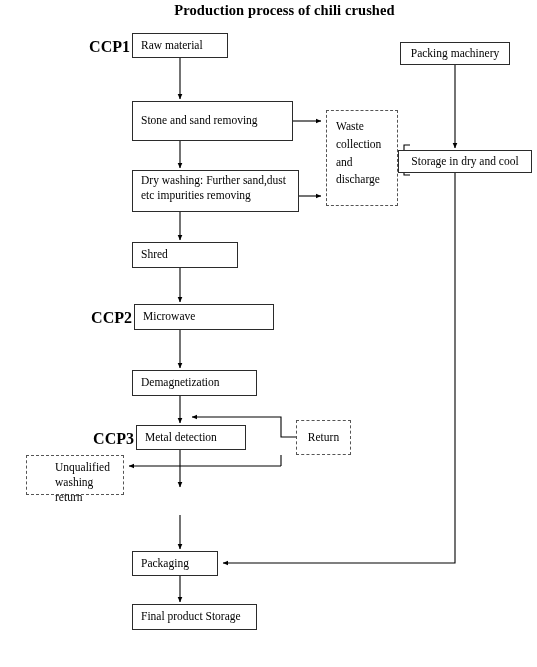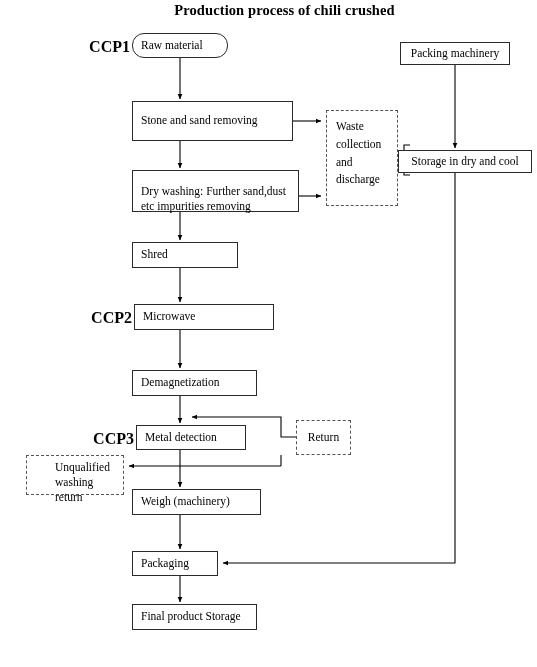--- a/index.html
+++ b/index.html
@@ -16,21 +16,21 @@
     font-weight:bold;font-size:14.5px;letter-spacing:0.1px;
   }
 
   .node{
     position:absolute;box-sizing:border-box;
     border:1px solid #2b2b2b;background:#ffffff;
     font-size:11.5px;line-height:1.32;
     display:flex;align-items:center;
     padding-left:8px;padding-right:4px;
   }
-  .node.two-line{align-items:flex-start;padding-top:13px;}
+  .node.two-line{align-items:flex-start;padding-top:2px;}
   .node.dashed{border:1px dashed #555555;}
   .node.dashed.wastebox{
     align-items:flex-start;padding-top:7px;padding-left:9px;line-height:1.55;
   }
   .ccp{
     position:absolute;font-weight:bold;font-size:16px;
     text-align:right;white-space:nowrap;
   }
 </style>
 </head>
@@ -81,40 +81,39 @@
       <path d="M439,173 L439,563 L207,563" marker-end="url(#ah)"></path>
 
       <path d="M394,145 L388,145 L388,175 L394,175"></path>
     </g>
   </svg>
 
   <div class="ccp" style="left:66px;top:38px;width:48px;">CCP1</div>
   <div class="ccp" style="left:68px;top:309px;width:48px;">CCP2</div>
   <div class="ccp" style="left:70px;top:430px;width:48px;">CCP3</div>
 
-  <div class="node" style="left:116px;top:33px;width:96px;height:25px;border-radius:12px;">Raw material</div>
+  <div class="node" style="left:116px;top:33px;width:96px;height:25px;">Raw material</div>
 
   <div class="node" style="left:116px;top:101px;width:161px;height:40px;">Stone and sand removing</div>
 
   <div class="node two-line" style="left:116px;top:170px;width:167px;height:42px;">
     <span style="display:block;">
       <span>Dry washing: Further sand,dust</span><br>
       <span>etc impurities removing</span>
     </span>
   </div>
 
   <div class="node" style="left:118px;top:304px;width:140px;height:26px;">Microwave</div>
 
   <div class="node" style="left:116px;top:242px;width:106px;height:26px;">Shred</div>
 
   <div class="node" style="left:116px;top:370px;width:125px;height:26px;">Demagnetization</div>
 
   <div class="node" style="left:120px;top:425px;width:110px;height:25px;">Metal detection</div>
 
-  <div class="node" style="left:116px;top:489px;width:129px;height:26px;">Weigh (machinery)</div>
 
   <div class="node" style="left:116px;top:604px;width:125px;height:26px;">Final product Storage</div>
 
   <div class="node" style="left:116px;top:551px;width:86px;height:25px;">Packaging</div>
 
   <div class="node" style="left:384px;top:42px;width:110px;height:23px;justify-content:center;padding-left:4px;">Packing machinery</div>
 
   <div class="node" style="left:382px;top:150px;width:134px;height:23px;justify-content:center;padding-left:4px;">Storage in dry and cool</div>
 
   <div class="node dashed wastebox" style="left:310px;top:110px;width:72px;height:96px;">

